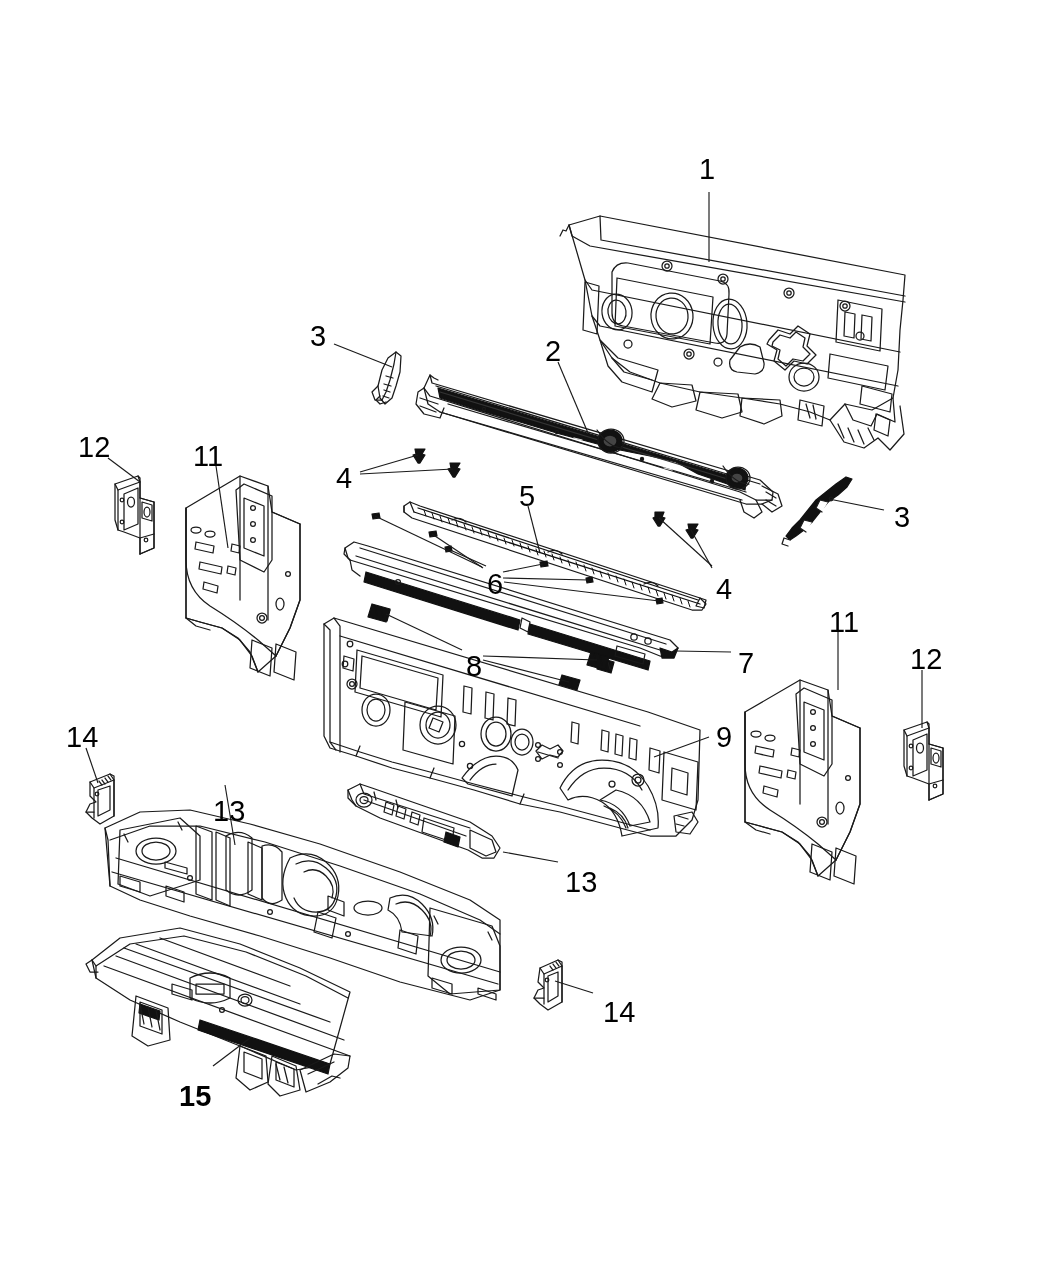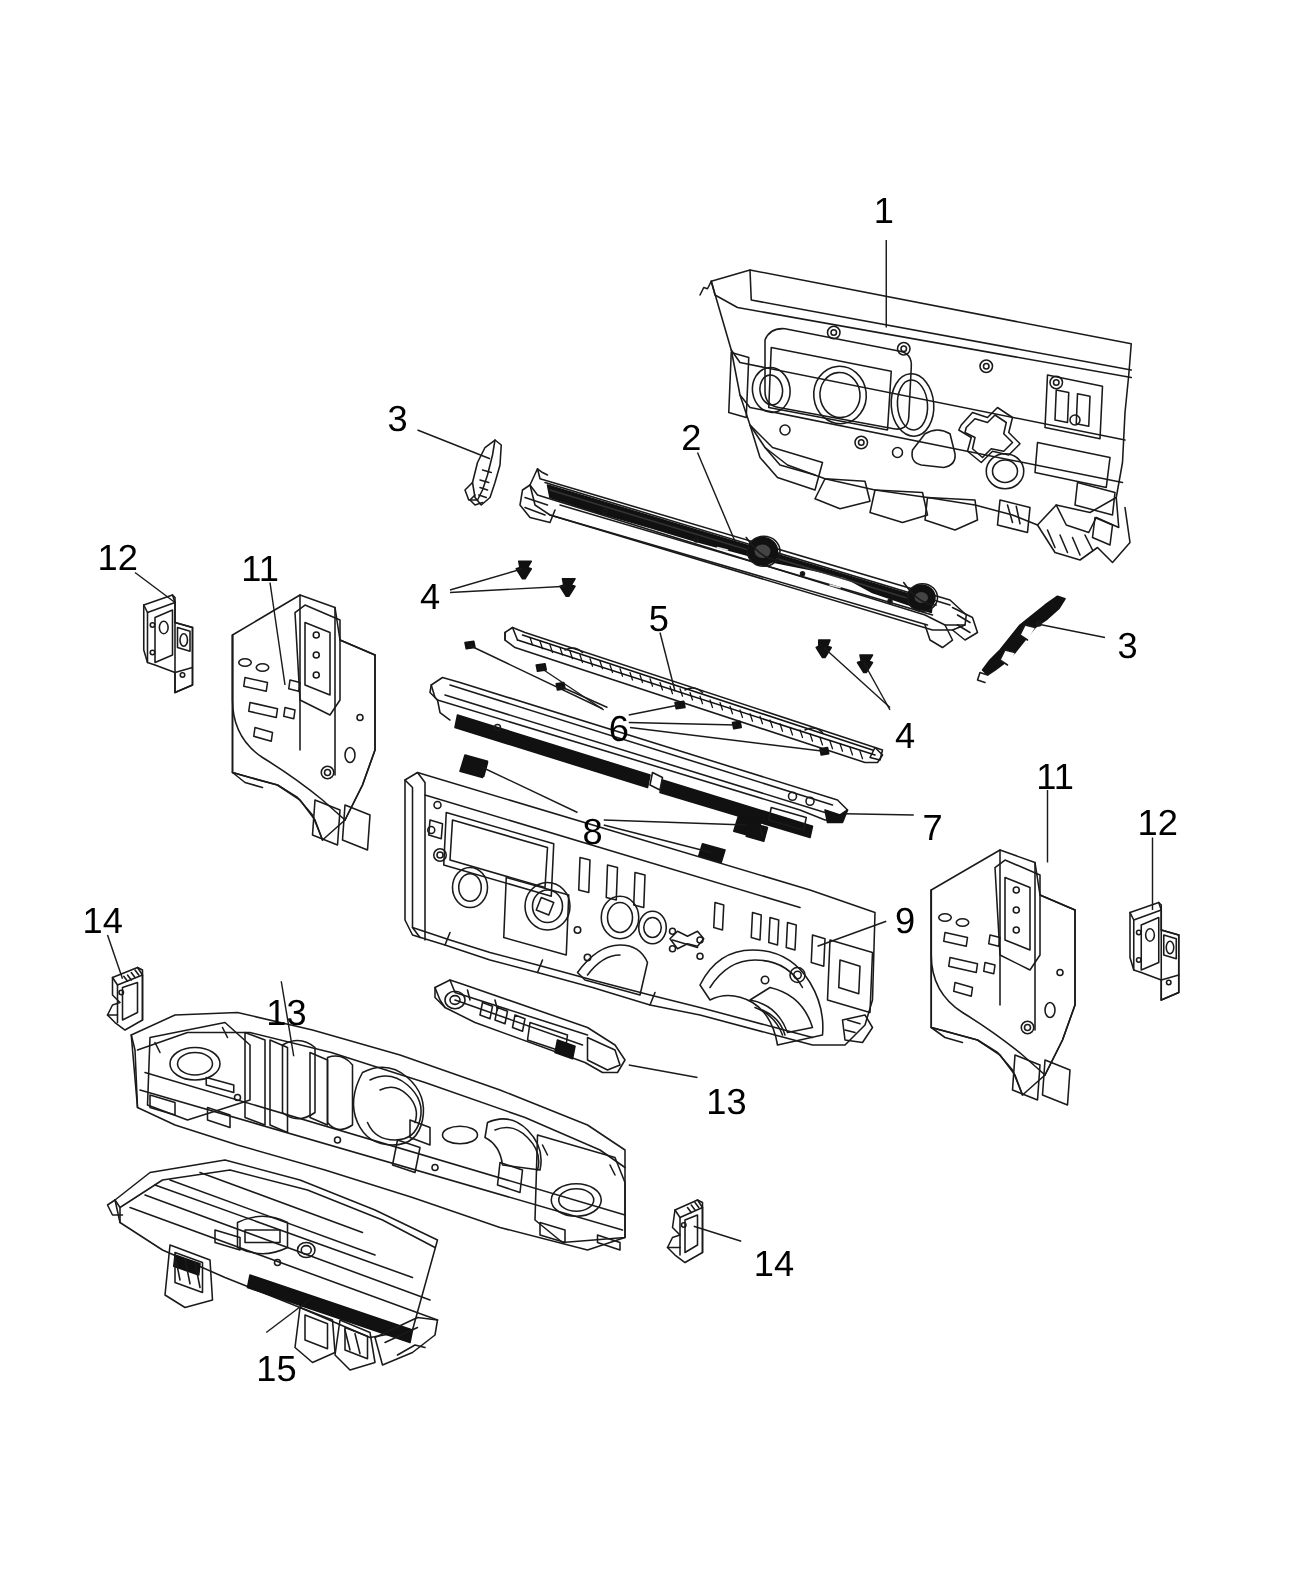--- a/index.html
+++ b/index.html
@@ -579,15 +579,15 @@
 <div class="callout" style="left:487px;top:570px;">6</div>
 <div class="callout" style="left:829px;top:608px;">11</div>
 <div class="callout" style="left:738px;top:649px;">7</div>
 <div class="callout" style="left:466px;top:652px;">8</div>
 <div class="callout" style="left:910px;top:645px;">12</div>
 <div class="callout" style="left:716px;top:723px;">9</div>
 <div class="callout" style="left:66px;top:723px;">14</div>
 <div class="callout" style="left:213px;top:761px;margin-top:36px;">13</div>
 <div class="callout" style="left:565px;top:868px;">13</div>
 <div class="callout" style="left:603px;top:998px;">14</div>
-<div class="callout" style="left:205px;top:1082px;">15</div>
+<div class="callout" style="left:179px;top:1082px;font-weight:bold;">15</div>
 
 </div>
 
 </body></html>

